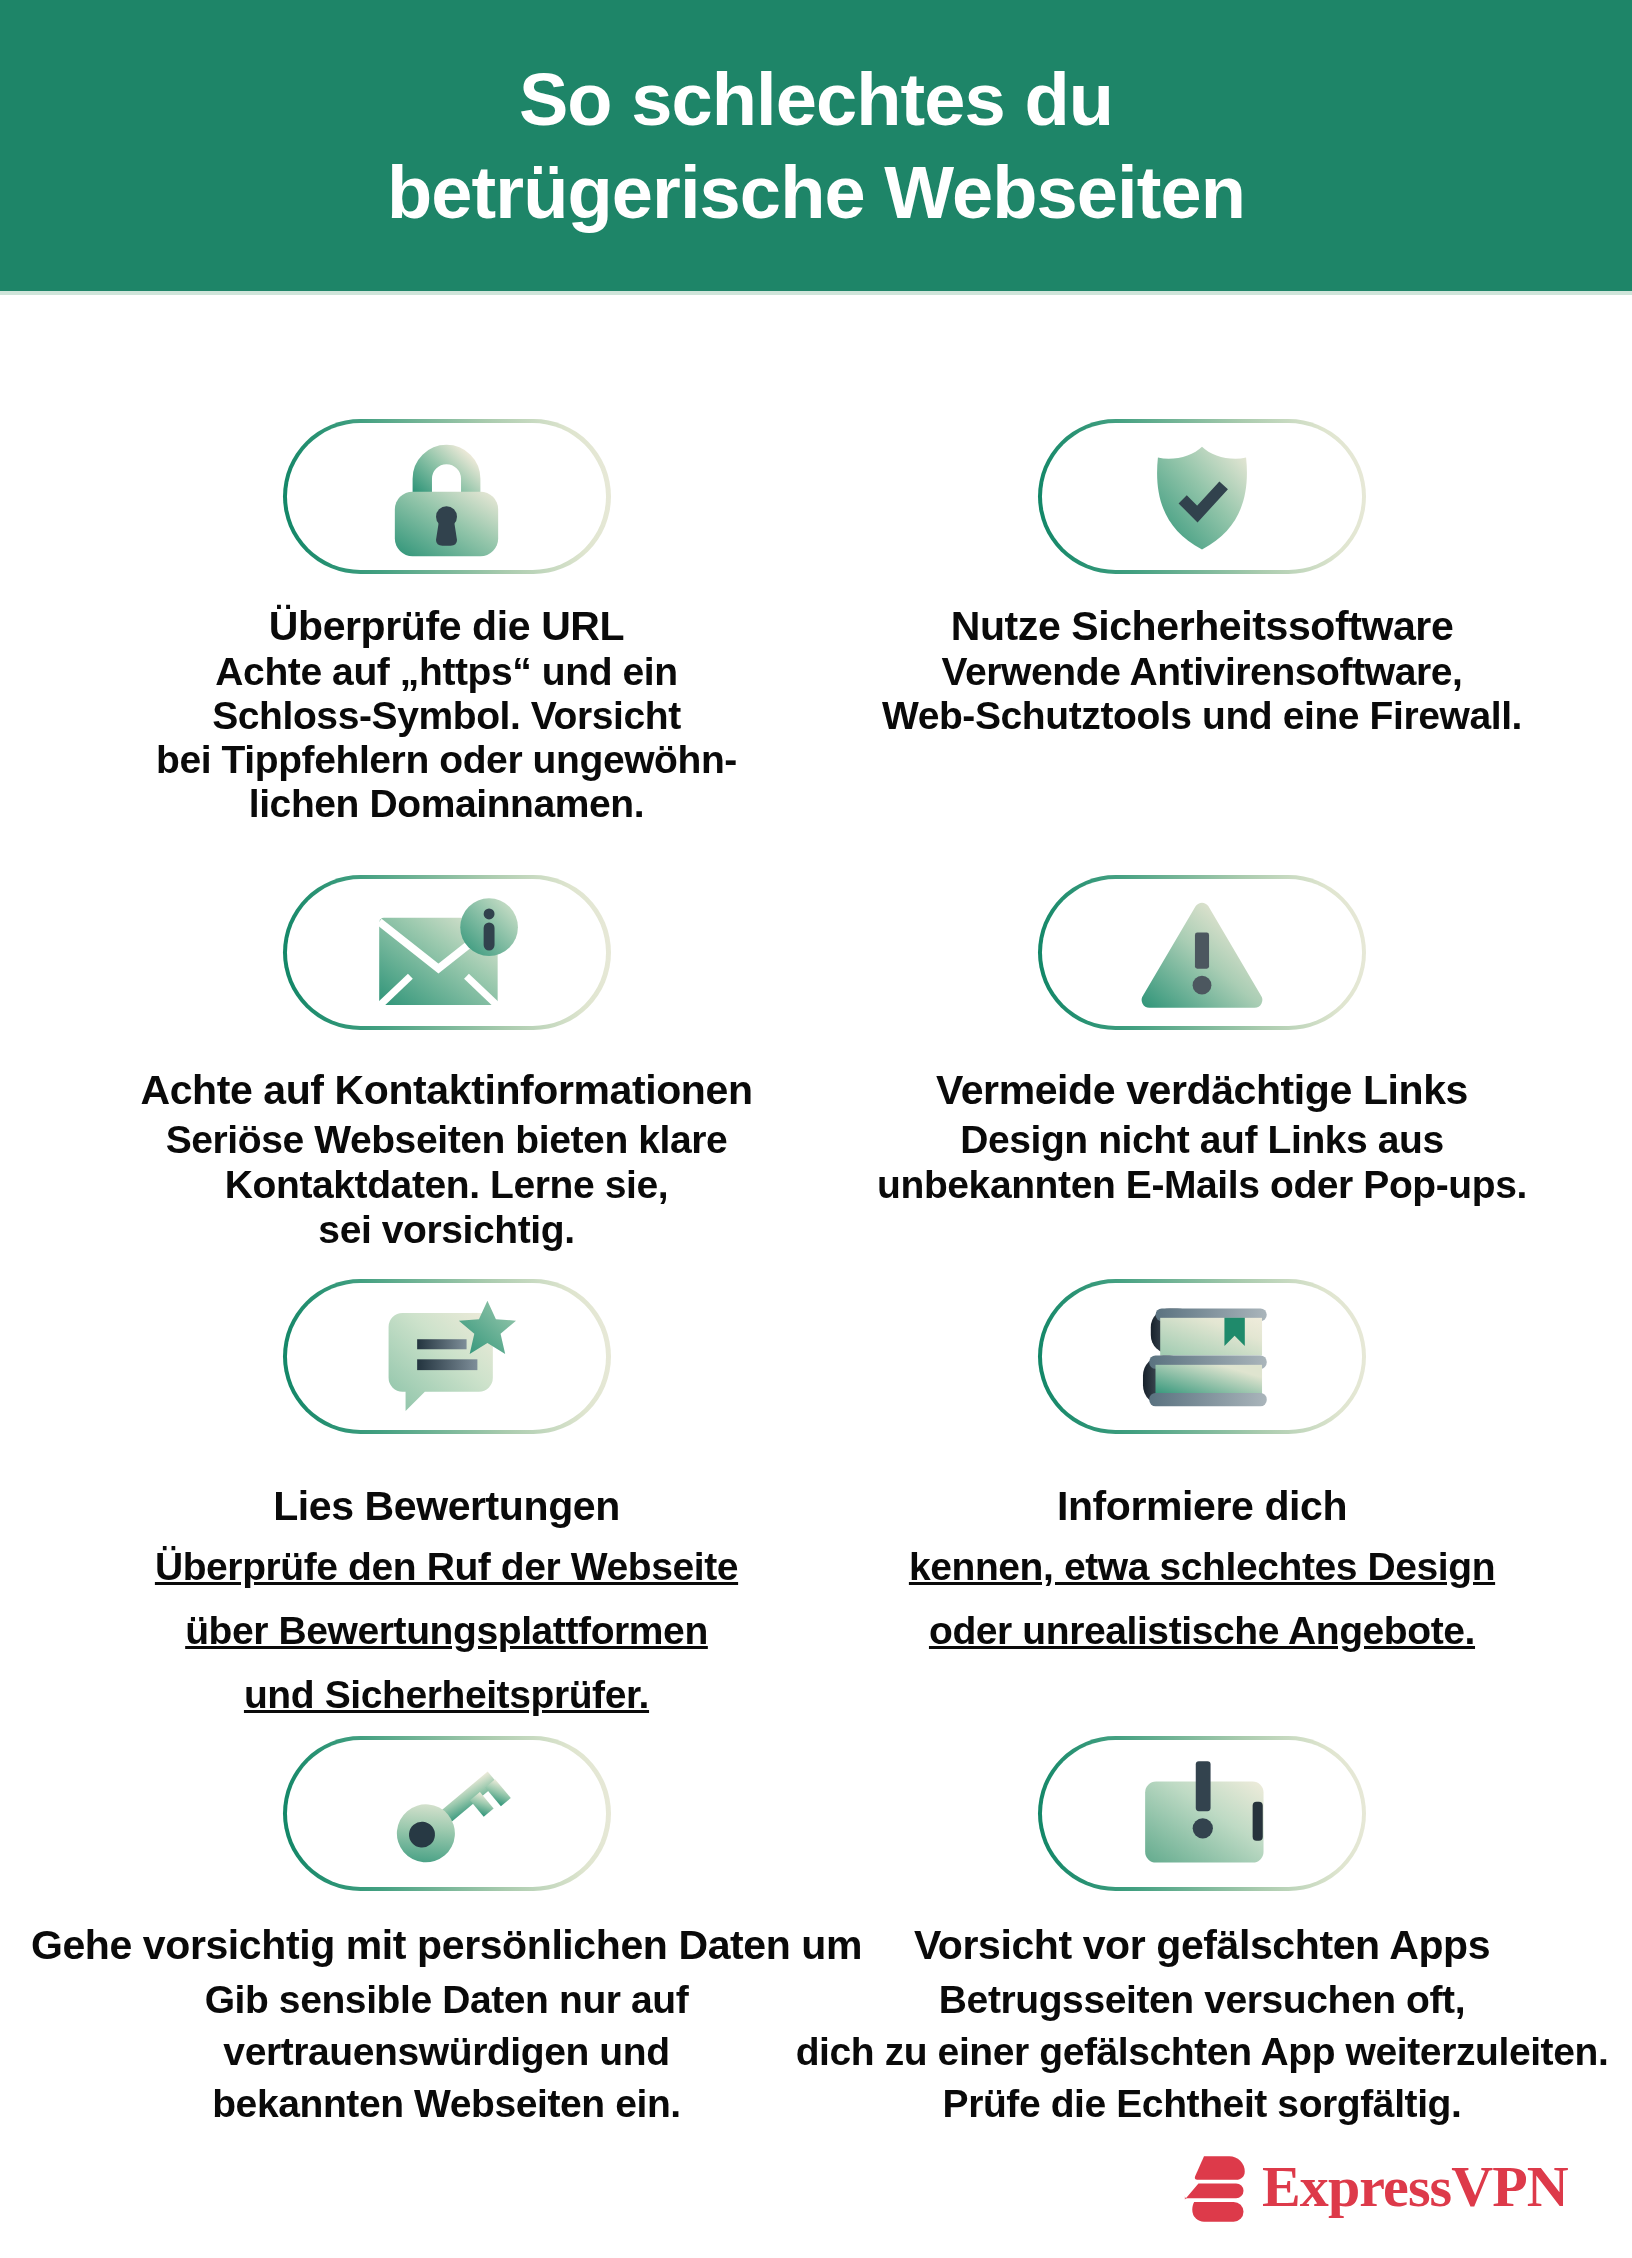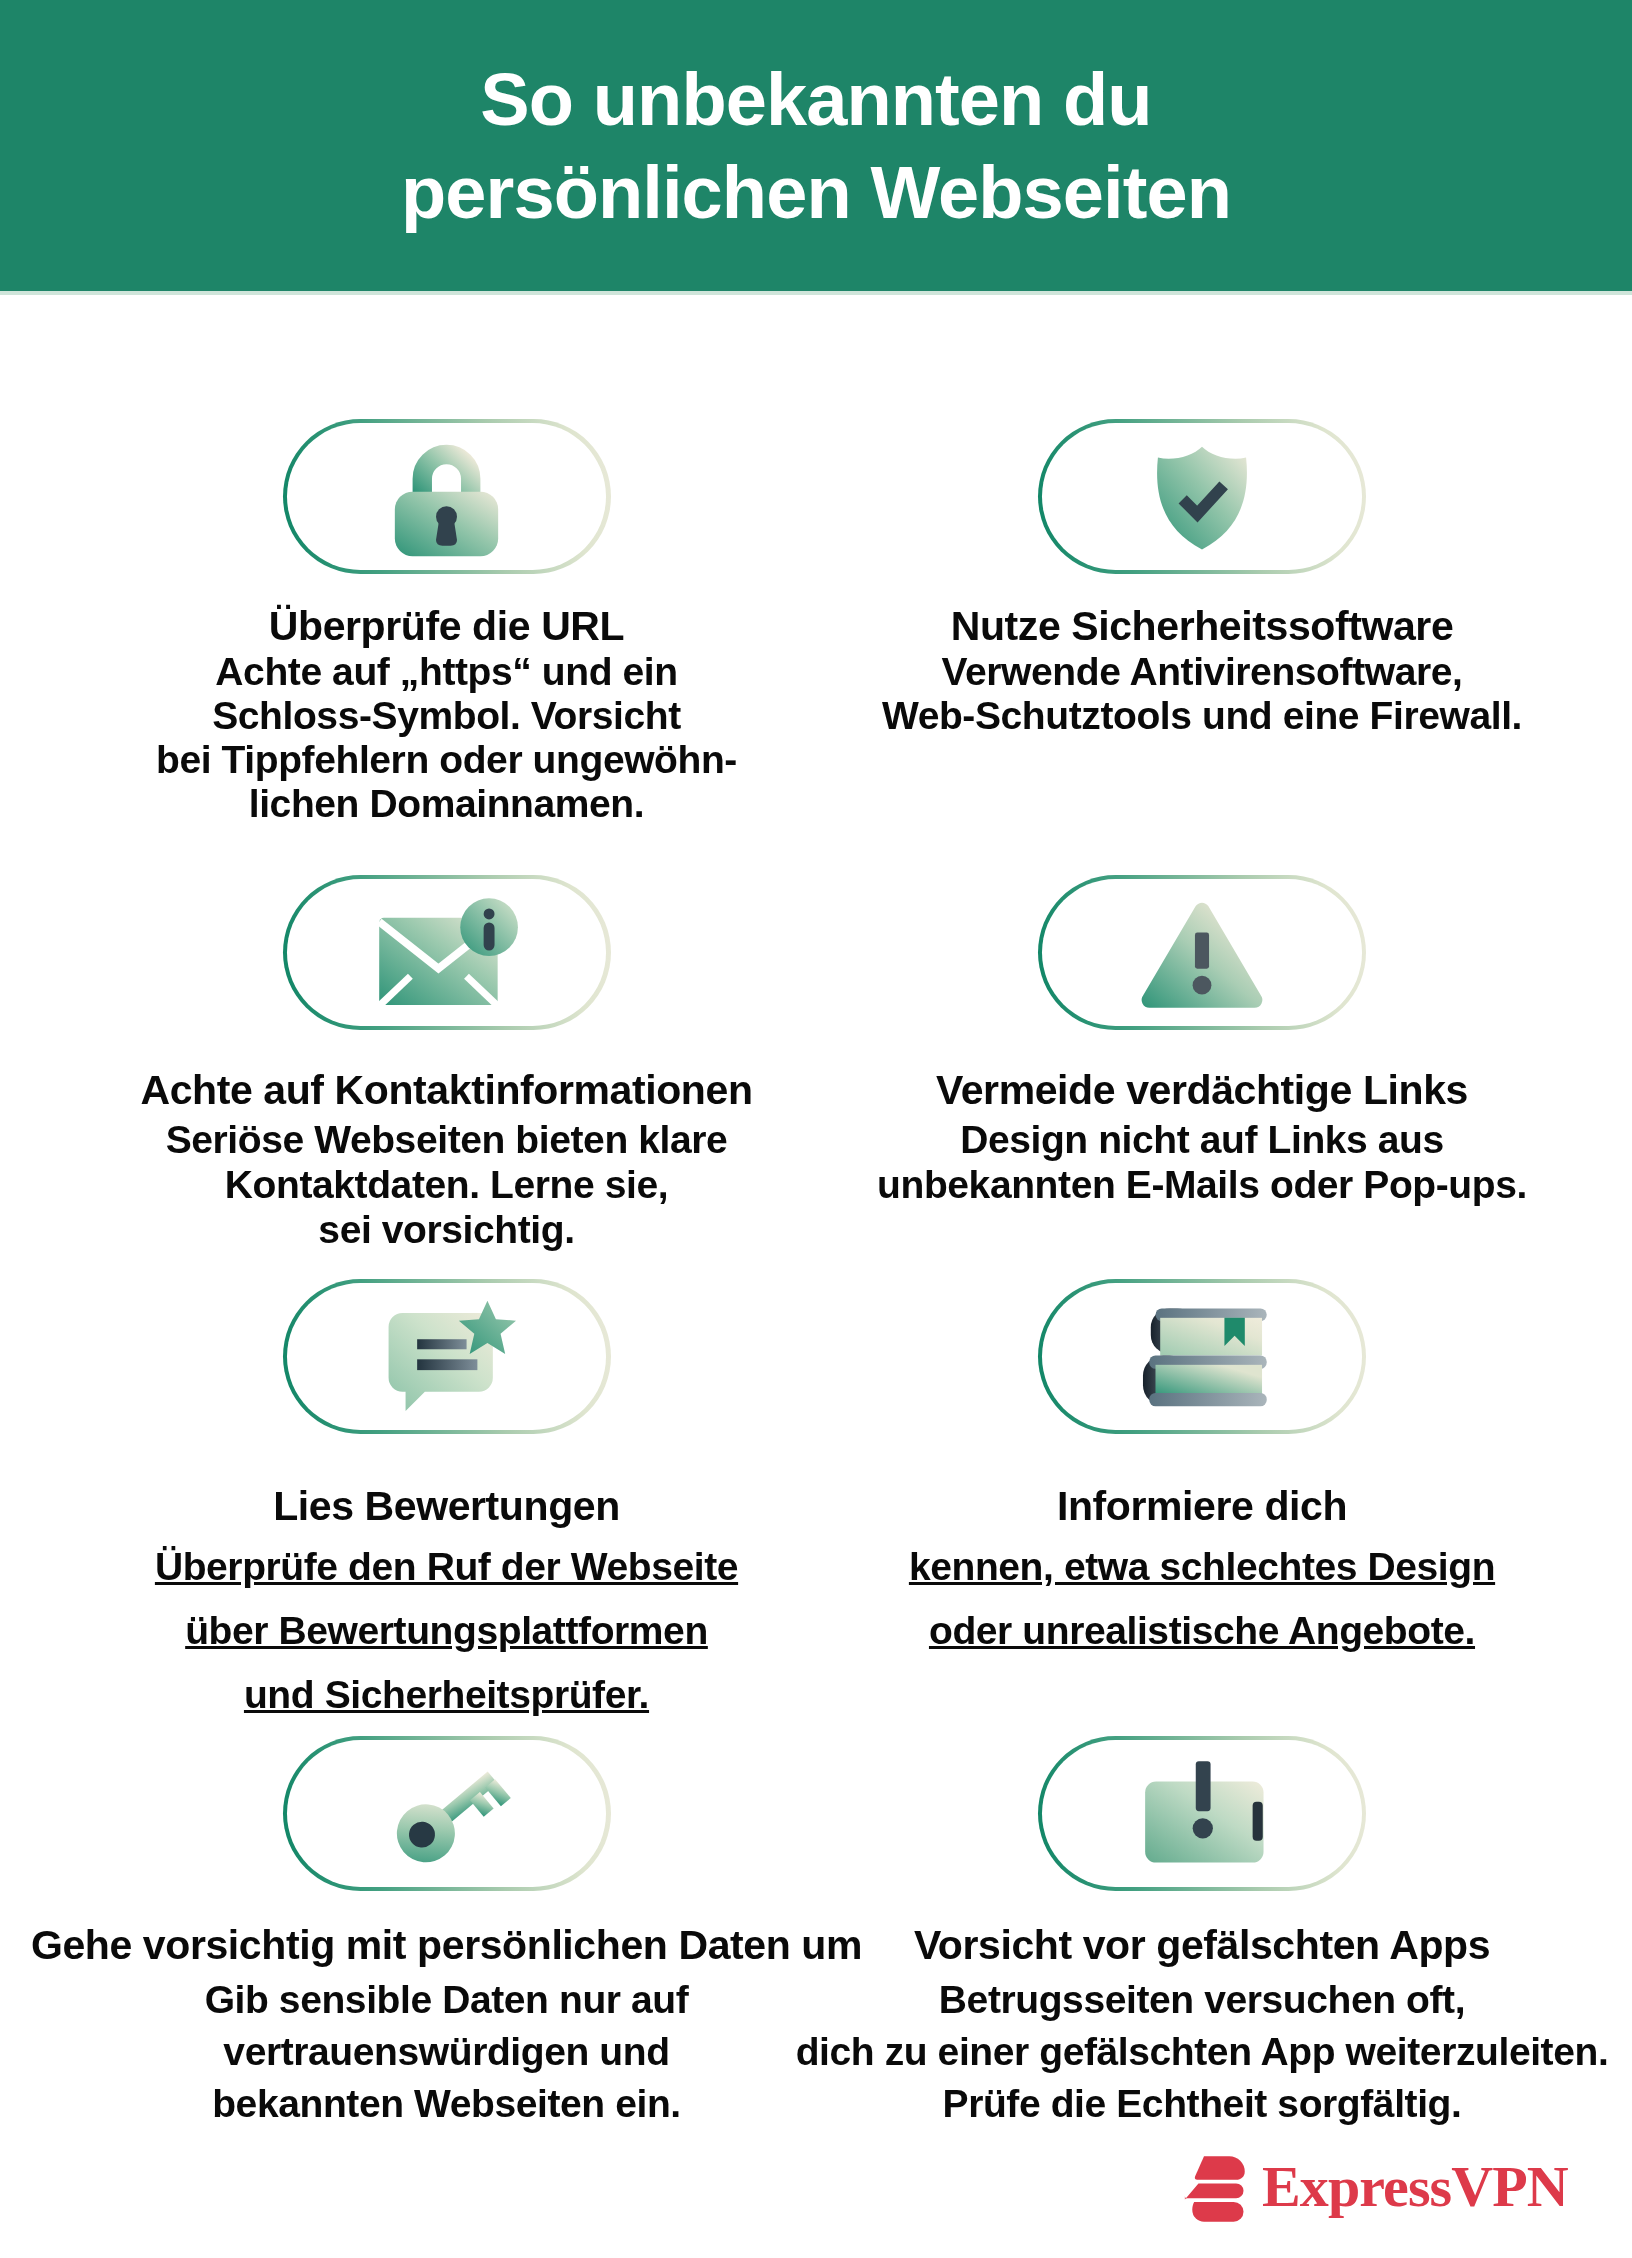--- a/index.html
+++ b/index.html
@@ -32,22 +32,22 @@
           align-items:center;gap:8px;}
   .wordmark{font-family:"Liberation Serif",serif;font-weight:bold;font-size:58px;
           color:#dd3a4a;letter-spacing:-0.9px;white-space:nowrap;}
 </style>
 </head>
 <body>
 
 <div id="canvas">
 
   <div class="header">
-    <div class="t-line">So unbekannten du</div>
-    <div class="t-line">persönlichen Webseiten</div>
+    <div class="t-line">So schlechtes du</div>
+    <div class="t-line">betrügerische Webseiten</div>
   </div>
 
   <div class="item c1 r1">
     <div class="pill">
         <div class="pill-inner">
       <svg width="113" height="125" viewBox="0 0 140 152">
         <defs>
               <linearGradient id="lg1" x1="0" y1="1" x2="1" y2="0">
           <stop offset="0" stop-color="#2e9478"></stop>
                 <stop offset="0.55" stop-color="#93c5aa"></stop>

